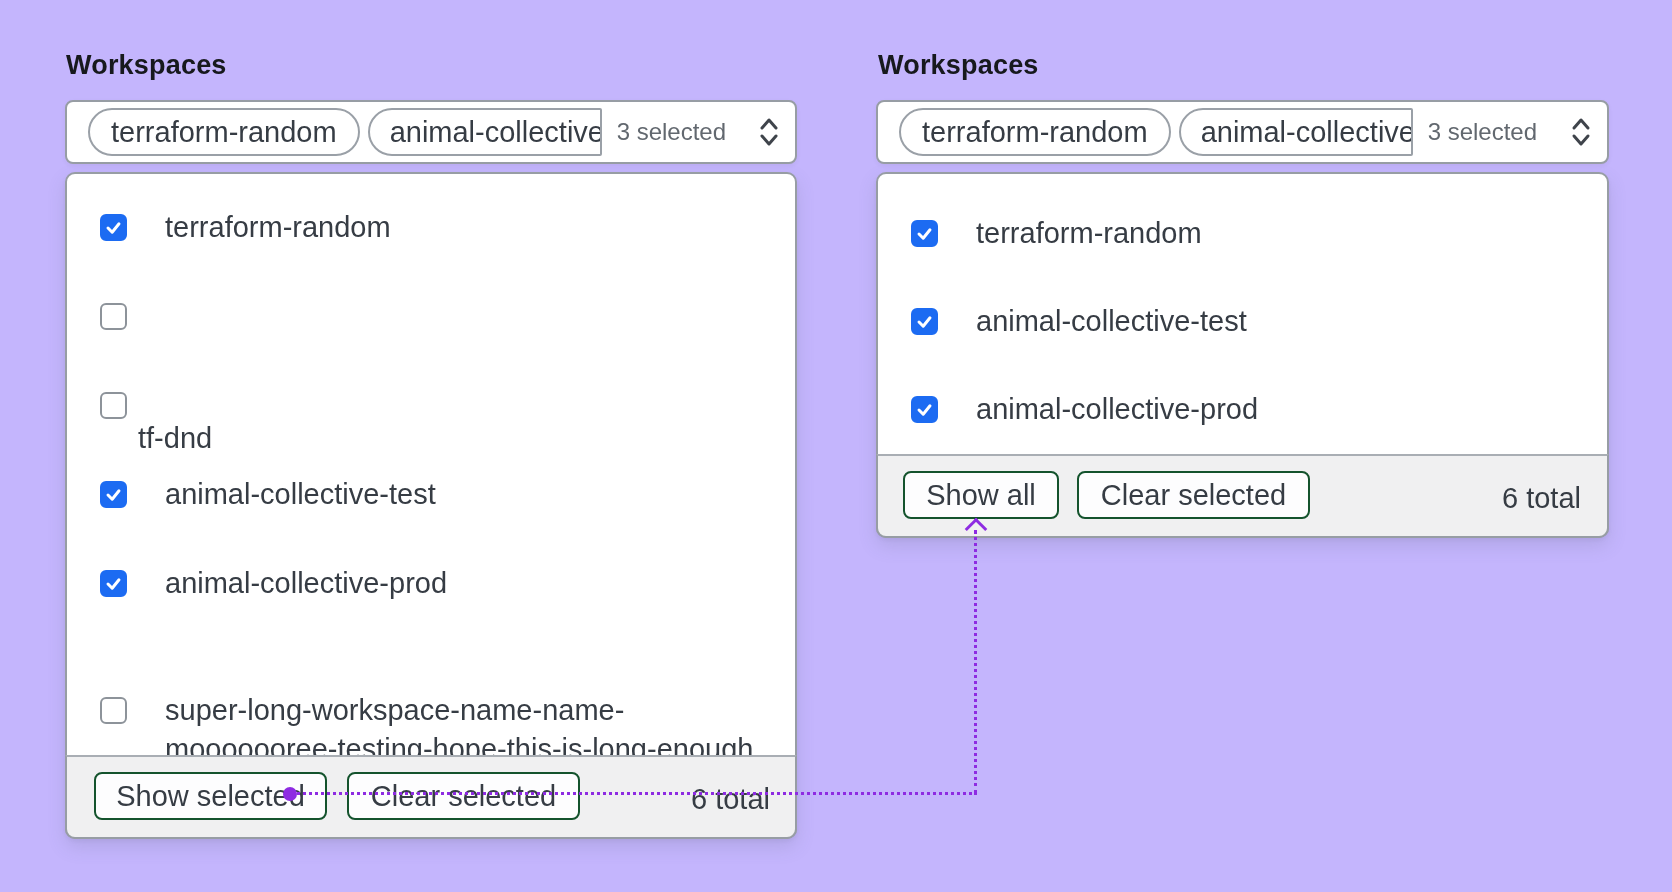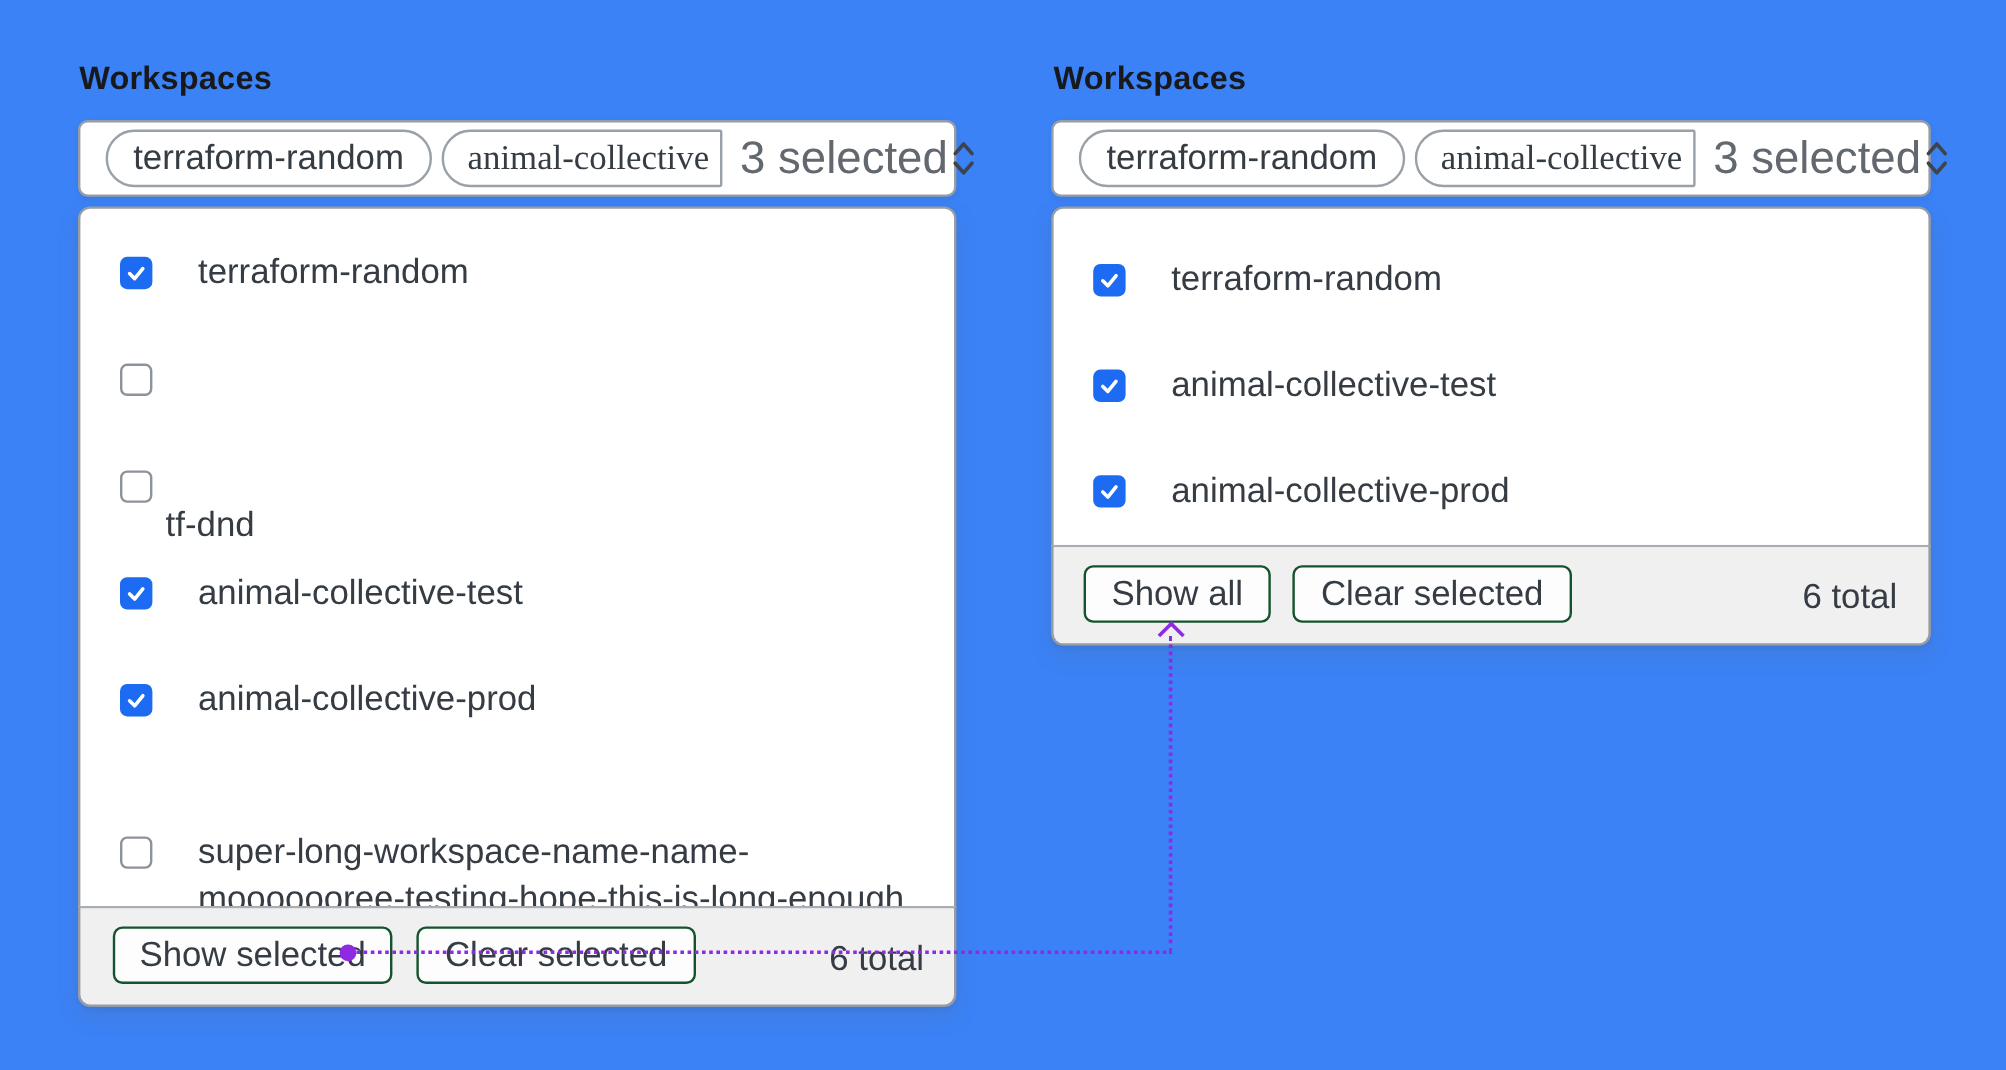--- a/index.html
+++ b/index.html
@@ -5,31 +5,31 @@
   :root{
     --checkbox-checked:#1c6bf2;
     --connector-purple:#8e2be2;
     --text-primary:#363c44;
     --text-muted:#62686f;
     --footer-bg:#f0f0f1;
   }
   *{margin:0;padding:0;box-sizing:border-box;}
   html,body{background:#ffffff;}
   body{font-family:"Liberation Sans", sans-serif;color:var(--text-primary);}
-  .canvas{position:relative;width:1672px;height:892px;background:#3b82f6;overflow:hidden;}
+  .canvas{position:relative;width:1672px;height:892px;background:#c4b5fd;overflow:hidden;}
 
   .section-label{position:absolute;top:50px;font-size:27px;font-weight:700;color:#17191d;letter-spacing:.2px;}
 
   
   .trigger{position:absolute;top:100px;height:64px;background:#fff;border:2px solid #979da4;border-radius:8px;
            display:flex;align-items:center;padding-left:21px;box-shadow:0 2px 5px rgba(0,0,0,.05);}
   .tag{height:48px;display:flex;align-items:center;border:2px solid #9aa0a7;border-radius:24px;background:#fff;
        padding:0 21px;font-size:29px;color:var(--text-primary);white-space:nowrap;flex:none;}
-  .tag.truncated{width:234px;border-radius:24px 2px 2px 24px;overflow:hidden;padding:0 16px 0 20px;margin-left:8px;font-family:Liberation Serif, serif;}
-  .count-label{font-size:38px;color:var(--text-muted);margin-left:15px;white-space:nowrap;}
+  .tag.truncated{width:234px;border-radius:24px 2px 2px 24px;overflow:hidden;padding:0 16px 0 20px;margin-left:8px;}
+  .count-label{font-size:24px;color:var(--text-muted);margin-left:15px;white-space:nowrap;}
   .chevrons{margin-left:auto;margin-right:13px;flex:none;display:flex;align-items:center;}
 
   
   .panel{position:absolute;top:172px;background:#fff;border:2px solid #979da4;border-radius:10px;
          box-shadow:0 8px 18px rgba(96,104,128,.18), 0 2px 4px rgba(0,0,0,.05);}
   .option-row{position:absolute;left:33px;display:flex;align-items:flex-start;cursor:default;}
   .cb{width:27px;height:27px;flex:none;border:2px solid #8d939a;border-radius:6px;background:#fff;margin-top:6px;
       display:flex;align-items:center;justify-content:center;}
   .cb[data-checked="true"]{background:var(--checkbox-checked);border-color:var(--checkbox-checked);}
   .cb svg{display:none;}

